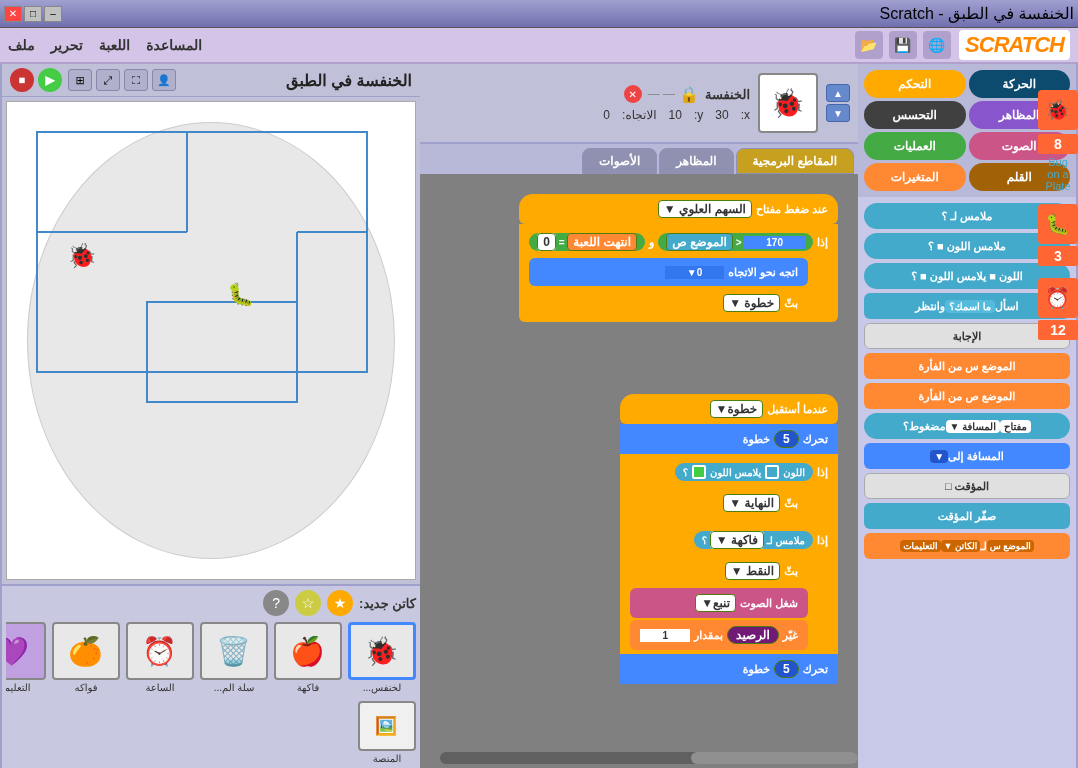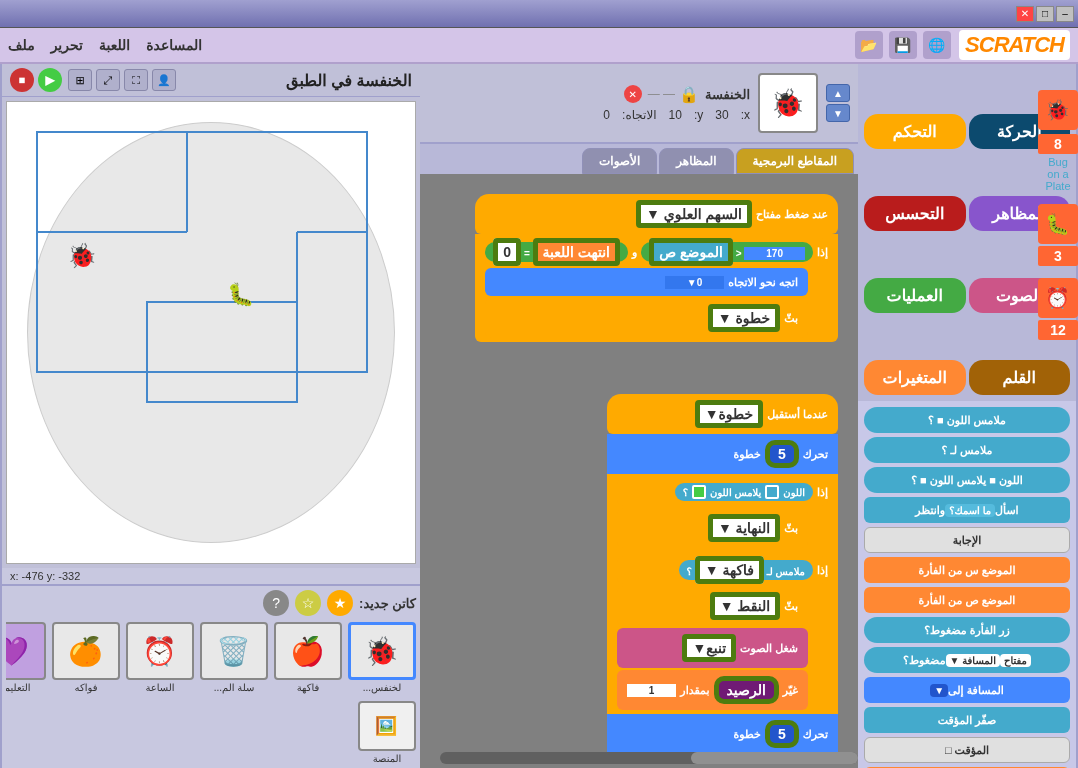--- a/index.html
+++ b/index.html
@@ -96,34 +96,34 @@
       flex-direction: column;
     }
     #category-buttons {
       display: grid;
       grid-template-columns: 1fr 1fr;
       gap: 3px;
       padding: 6px;
       background: #b8b8d8;
     }
     .cat-btn {
-      height: 35px;
+      height: 28px;
       border-radius: 14px;
       border: none;
       cursor: pointer;
-      font-size: 16px;
+      font-size: 12px;
       font-weight: bold;
       color: white;
       text-align: center;
-      display: flex; align-items: center; justify-content: center; margin-top: 44px;
+      display: flex; align-items: center; justify-content: center;
     }
     .cat-btn.motion { background: #0c4a6e; }
     .cat-btn.control { background: #ffaa00; }
     .cat-btn.looks { background: #8855cc; }
-    .cat-btn.sensing { background: #b91c1c; font-family: Liberation Serif, serif; }
+    .cat-btn.sensing { background: #404040; font-family: Liberation Serif, serif; }
     .cat-btn.sound { background: #cc5588; }
     .cat-btn.operators { background: #44aa44; }
     .cat-btn.pen { background: #a16207; }
     .cat-btn.variables { background: #ff8833; }
 
     #blocks-list {
       flex: 1;
       overflow-y: auto;
       padding: 6px;
       display: flex;
@@ -261,22 +261,22 @@
     .sb-control { background: #ffaa00; }
     .sb-motion { background: #4488ff; }
     .sb-sound { background: #cc5588; }
     .sb-vars { background: #ff8833; }
     .sb-looks { background: #8855cc; }
     .sb-input {
       background: white;
       color: #333;
       border-radius: 4px;
       padding: 1px 5px;
-      font-size: 14px;
-      border: 5px solid #4d7c0f;
+      font-size: 12px;
+      border: 1px solid #4d7c0f;
     }
     .sb-input-round {
       background: white;
       color: #333;
       border-radius: 0;
       padding: 1px 22px;
       font-size: 10px;
     }
     .sb-bool {
       background: #44aa44;
@@ -462,20 +462,21 @@
 
     
     ::-webkit-scrollbar { width: 8px; height: 8px; }
     ::-webkit-scrollbar-track { background: #c0c0d8; }
     ::-webkit-scrollbar-thumb { background: #8080a8; border-radius: 4px; }
   </style>
 </head>
 <body>
 
 <div id="titlebar">
+  <span>الخنفسة في الطبق - Scratch</span>
   <div id="titlebar-controls">
     <div class="title-btn">–</div>
     <div class="title-btn">□</div>
     <div class="title-btn close">✕</div>
   </div>
 </div>
 
 <div id="menubar">
   <div style="display:flex;align-items:center;gap:8px;">
     <div id="scratch-logo">SCRATCH</div>
@@ -500,32 +501,31 @@
       <div class="cat-btn motion">الحركة</div>
       <div class="cat-btn control">التحكم</div>
       <div class="cat-btn looks">المظاهر</div>
       <div class="cat-btn sensing">التحسس</div>
       <div class="cat-btn sound">الصوت</div>
       <div class="cat-btn operators">العمليات</div>
       <div class="cat-btn pen">القلم</div>
       <div class="cat-btn variables">المتغيرات</div>
     </div>
     <div id="blocks-list">
+      <div class="block-item block-sensing2">ملامس لـ ؟</div>
       <div class="block-item block-sensing2">ملامس اللون ■ ؟</div>
-      <div class="block-item block-sensing2">ملامس لـ ؟</div>
       <div class="block-item block-sensing2">اللون ■ يلامس اللون ■ ؟</div>
       <div class="block-item block-sensing">اسأل <span style="background:#55bbdd;border-radius:4px;padding:1px 4px;font-size:10px;">ما اسمك؟</span> وانتظر</div>
       <div class="block-item block-answer">الإجابة</div>
       <div class="block-item block-orange">الموضع س من الفأرة</div>
       <div class="block-item block-orange">الموضع ص من الفأرة</div>
-      <div class="block-item block-sensing2">زر الفأرة مضغوط؟</div>
       <div class="block-item block-sensing2"><span style="background:white;color:#333;border-radius:4px;padding:1px 4px;font-size:10px;">مفتاح</span> <span style="background:white;color:#333;border-radius:4px;padding:1px 4px;font-size:10px;">المسافة ▼</span> مضغوط؟</div>
       <div class="block-item block-motion2">المسافة إلى <span style="background:#2255cc;border-radius:4px;padding:1px 4px;font-size:10px;">▼</span></div>
+      <div class="block-item block-answer">المؤقت □</div>
       <div class="block-item block-sensing">صفّر المؤقت</div>
-      <div class="block-item block-answer">المؤقت □</div>
       <div class="block-item block-orange"><span style="background:#cc6600;border-radius:4px;padding:1px 3px;font-size:9px;">الموضع س</span> لـ <span style="background:#cc6600;border-radius:4px;padding:1px 3px;font-size:9px;">الكاتن ▼</span> <span style="background:#cc6600;border-radius:4px;padding:1px 3px;font-size:9px;">التعليمات</span></div>
     </div>
   </div>
 
   <div id="middle-panel">
 
     <div id="sprite-info">
       <div id="sprite-nav">
         <div class="sprite-nav-btn">▲</div>
         <div class="sprite-nav-btn">▼</div>
@@ -664,23 +664,20 @@
         <line x1="30" y1="130" x2="180" y2="130" stroke="#4488cc" stroke-width="2"></line>
         <line x1="290" y1="200" x2="290" y2="130" stroke="#4488cc" stroke-width="2"></line>
         <line x1="290" y1="130" x2="360" y2="130" stroke="#4488cc" stroke-width="2"></line>
       </svg>
 
       <div id="sprite-bug">🐞</div>
 
       <div id="sprite-bug2" style="position:absolute;top:180px;left:220px;font-size:22px;">🐛</div>
     </div>
 
-    <div id="stage-coords">
-      <span>x: -476  y: -332</span>
-    </div>
 
     <div id="sprite-library">
       <div id="sprite-library-header">
         <span id="new-sprite-label">كاتن جديد:</span>
         <div class="lib-icon-btn star">★</div>
         <div class="lib-icon-btn star-outline">☆</div>
         <div class="lib-icon-btn question">?</div>
       </div>
       <div id="sprite-list">
 

